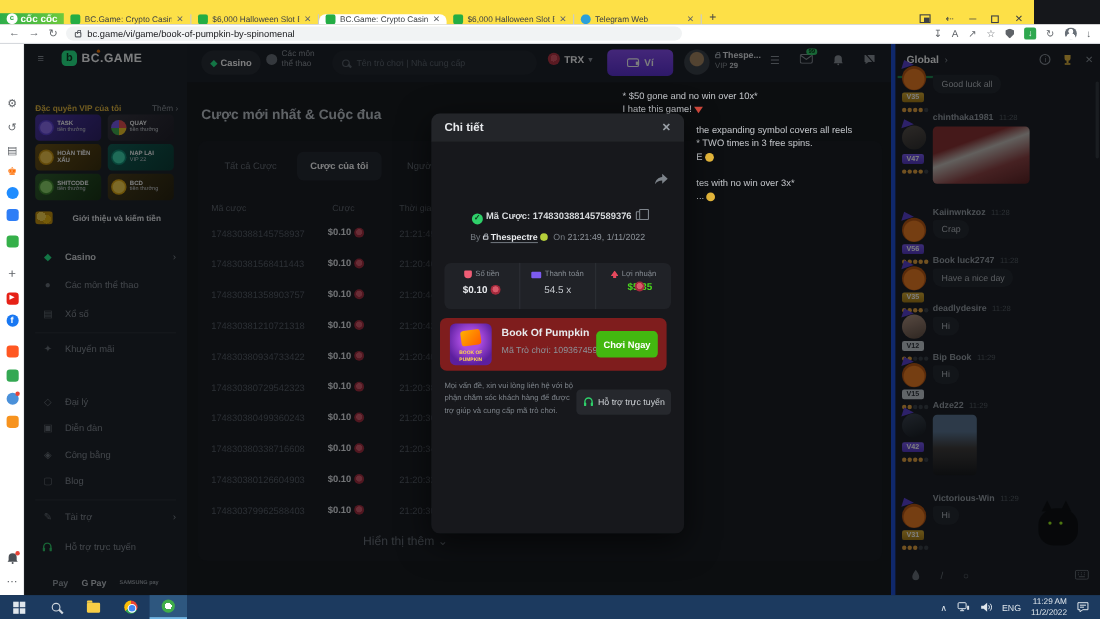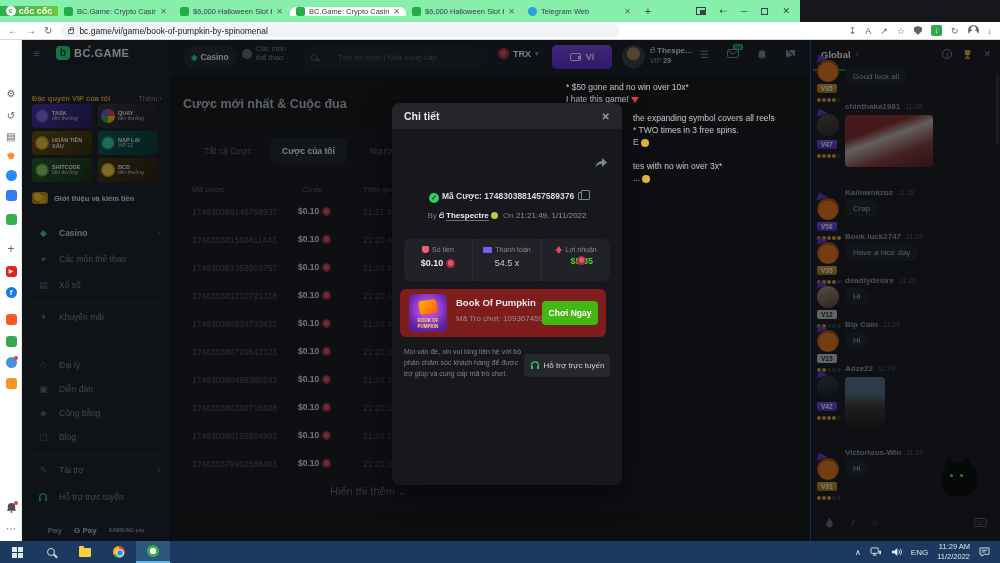--- a/index.html
+++ b/index.html
@@ -1,19 +1,19 @@
 <!DOCTYPE html>
 <html><head>
 <meta charset="utf-8">
 <style>
 *{margin:0;padding:0;box-sizing:border-box}
 html,body{width:1000px;height:563px;overflow:hidden;background:#15171b;font-family:"Liberation Sans",sans-serif}
 i{font-style:normal}
 
-#tabbar{position:absolute;left:0;top:0;width:800px;height:22px;background:#86efac;display:flex;align-items:center}
+#tabbar{position:absolute;left:0;top:0;width:940px;height:22px;background:#fde047;display:flex;align-items:flex-end}
 #brand{width:58px;background:linear-gradient(90deg,#2fae4a,#6ec93c);color:#fff;font-weight:bold;font-size:9px;display:flex;align-items:center;justify-content:center;gap:3px}
 #brand .cup{width:10px;height:10px;border-radius:50%;background:#fff;color:#2fae4a;font-size:7px;line-height:10px;text-align:center;font-weight:bold}
 .tab{width:116px;display:flex;align-items:center;gap:4px;padding:0 6px;font-size:7.5px;color:#3c4043;border-right:1px solid #c7cbd1;overflow:hidden;white-space:nowrap}
 .tab .ttl{flex:1;overflow:hidden}
 .tab.active{background:#fff;border-radius:6px 6px 0 0;border-right:none}
 .fav{width:9px;height:9px;border-radius:2px;background:#24ad44;flex:none}
 .fav.tg{border-radius:50%;background:#2ba0da}
 .tclose{color:#5f6368;font-size:8px;flex:none}
 #newtab{width:20px;display:flex;align-items:center;justify-content:center;font-size:11px;color:#444}
 #winctl{margin-left:auto;display:flex;align-items:center;gap:14px;padding-right:10px;color:#3c4043;font-size:9px}
@@ -43,37 +43,37 @@
 #logo .lb{width:14px;height:14px;border-radius:4px;background:#24ee89;color:#083b1e;font-weight:bold;font-size:10px;text-align:center;line-height:14px}
 #logo .lt{color:#fff;font-weight:bold;font-size:11px;letter-spacing:.5px;position:relative}
 #logo .lt::after{content:'';position:absolute;left:14px;top:-2px;width:3px;height:3px;border-radius:50%;background:#ff7a00}
 #viphead{position:absolute;left:10px;top:54px;width:130px;display:flex;font-size:7.5px}
 #viphead .vh{color:#e7b93c;font-weight:bold}
 #viphead .vm{margin-left:auto;color:#8d939a}
 .promo{position:absolute;width:60px;height:24px;border-radius:4px;display:flex;align-items:center;gap:3px;padding:0 3px;overflow:hidden}
 .promo .pi{width:14px;height:14px;border-radius:50%;flex:none}
 .promo .pt{font-size:5.5px;font-weight:bold;color:#fff;line-height:1.15}
 .promo .ps{font-size:5px;color:#cfd3d8;font-weight:normal;display:block}
-#refer{position:absolute;left:10px;top:152px;display:flex;align-items:center;gap:6px;color:#e8eaed;font-size:7.5px;font-weight:bold}
+#refer{position:absolute;left:10px;top:152px;display:flex;align-items:center;gap:18px;color:#e8eaed;font-size:7.5px;font-weight:bold}
 #refer .coin{width:16px;height:12px;border-radius:3px;background:radial-gradient(circle at 35% 40%,#ffd84d 0 4px,transparent 4px),radial-gradient(circle at 65% 60%,#f0b90b 0 4px,transparent 4px),#c8920a}
 .nitem{position:absolute;left:0;width:148px;height:24px;display:flex;align-items:center;gap:10px;padding-left:16px;color:#878d95;font-size:8.5px}
 .nitem .nico{width:11px;text-align:center;font-size:9px;color:#6a7077}
 .nitem .chev{margin-left:auto;margin-right:10px;font-size:9px}
 .nitem .gold{color:#e7b93c;font-weight:bold}
 .nitem .wt{color:#d7dadd;font-weight:bold}
 .ndiv{position:absolute;left:10px;width:128px;height:1px;background:#2a2e35}
 #pays{position:absolute;left:0;top:486px;width:148px;display:flex;justify-content:center;gap:12px;color:#9aa0a7;font-size:8px;font-weight:bold;align-items:center}
 #pays .sam{font-size:5px;line-height:1}
 
 #bchead{position:absolute;left:170px;top:40px;width:640px;height:35px;background:#1b1e24}
 .pill{position:absolute;left:13px;top:6px;width:54px;height:22px;border-radius:11px;background:#262a31;display:flex;align-items:center;justify-content:center;gap:3px;color:#fff;font-weight:bold;font-size:8.5px}
 .dmd{color:#24ee89;font-size:8px}
 #sports{position:absolute;left:72px;top:5px;display:flex;align-items:center;gap:4px;color:#8d939a;font-size:7.5px;line-height:1.15}
 #sports .ball{width:10px;height:10px;border-radius:50%;background:#6a7077}
-#search{position:absolute;left:132px;top:6px;width:186px;height:22px;border-radius:11px;background:#20242b;display:flex;align-items:center;gap:20px;padding:0 9px}
+#search{position:absolute;left:132px;top:6px;width:186px;height:22px;border-radius:11px;background:#20242b;display:flex;align-items:center;gap:6px;padding:0 9px}
 #search input{background:none;border:none;outline:none;color:#9aa0a7;font-size:8px;width:150px;font-family:inherit}
 #search input::placeholder{color:#5d646c}
 .mag{width:7px;height:7px;border:1.5px solid #5d646c;border-radius:50%;position:relative;flex:none}
 .mag::after{content:'';position:absolute;width:4px;height:1.5px;background:#5d646c;right:-3px;bottom:-1px;transform:rotate(45deg)}
 #curr{position:absolute;left:328px;top:8px;display:flex;align-items:center;gap:4px;color:#fff;font-size:9px;font-weight:bold}
 .trx{width:11px;height:11px;border-radius:50%;background:radial-gradient(circle at 50% 45%,#e05260 0 3px,#b9313f 3px)}
 #curr .cv{color:#8d939a;font-size:7px}
 #wallet{position:absolute;left:382px;top:5px;width:60px;height:24px;border-radius:5px;background:linear-gradient(180deg,#8a4bf5,#5c2fd4);display:flex;align-items:center;justify-content:center;gap:5px;color:#fff;font-weight:bold;font-size:9px}
 .wic{width:11px;height:8px;border:1px solid #fff;border-radius:2px;position:relative}
 .wic::after{content:'';position:absolute;right:-1px;top:2px;width:3px;height:3px;background:#fff}
@@ -92,21 +92,21 @@
 .btab{position:absolute;top:10px;height:26px;display:flex;align-items:center;color:#6a7077;font-size:8.5px;padding:0 12px}
 .btab.on{background:#23262c;border-radius:6px;color:#fff;font-weight:bold}
 .th{position:absolute;top:57px;font-size:8px;color:#60666d}
 .trow{position:absolute;left:0;width:400px;height:28px}
 .tid{position:absolute;left:12px;top:9px;font-size:8.5px;color:#595f67}
 .tbet{position:absolute;left:118px;top:8px;font-size:8.5px;color:#e8eaed;font-weight:bold;display:flex;align-items:center;gap:3px}
 .coin{display:inline-block;width:9px;height:9px;border-radius:50%;background:radial-gradient(circle at 50% 45%,#d8596a 0 2.5px,#a52a3c 3px)}
 .ttime{position:absolute;left:183px;top:9px;font-size:8.5px;color:#595f67}
 #showmore{position:absolute;left:150px;top:357px;color:#6a7077;font-size:11px}
 
-#chat{position:absolute;left:810px;top:40px;width:190px;height:501px;background:#191c22;border-left:1px solid #1d4ed8}
+#chat{position:absolute;left:810px;top:40px;width:190px;height:501px;background:#191c22;border-left:4px solid #1d4ed8}
 #chead{position:absolute;left:0;top:0;width:190px;height:28px;display:flex;align-items:center;gap:5px;padding:0 10px;color:#fff}
 #chead .room{font-size:9.5px;font-weight:bold}
 #chead .rch{color:#8d939a;font-size:9px}
 #chead .hic2{margin-left:auto;display:flex;gap:10px;align-items:center;color:#8d939a;font-size:9px}
 .info{width:10px;height:10px;border:1px solid #8d939a;border-radius:50%;font-size:7px;text-align:center;line-height:10px}
 #rline{position:absolute;left:2px;top:29px;width:58px;height:2px;background:#1d8a4f}
 .msg{position:absolute;left:0;width:190px}
 .mava{position:absolute;left:6px;width:22px;height:22px;border-radius:50%}
 .mava .hat{position:absolute;left:-2px;top:-6px;width:0;height:0;border-left:5px solid transparent;border-right:7px solid transparent;border-bottom:7px solid #5b3fd4;transform:rotate(-18deg)}
 .pk{background:radial-gradient(circle at 50% 55%,#f07c1e 0 9px,#b9540e 10px)}
@@ -611,21 +611,21 @@
     <div class="stars" style="top:48px">
         <i class="st on"></i>
         <i class="st on"></i>
         <i class="st"></i>
         <i class="st"></i>
         <i class="st"></i>
       </div>
   </div>
 
   <div class="msg" style="top:280px;height:44px">
-    <div class="mname"><span>Bip Coin</span><span class="mt">11:29</span></div>
+    <div class="mname"><span>Bip Book</span><span class="mt">11:29</span></div>
     <div class="mava pk" style="top:10px">
         <i class="hat"></i>
       </div>
     <div class="bubble" style="top:12px">Hi</div>
     <span class="lvl" style="top:34px" data-type="gray">V15</span>
     <div class="stars" style="top:48px">
         <i class="st on"></i>
         <i class="st on"></i>
         <i class="st"></i>
         <i class="st"></i>

